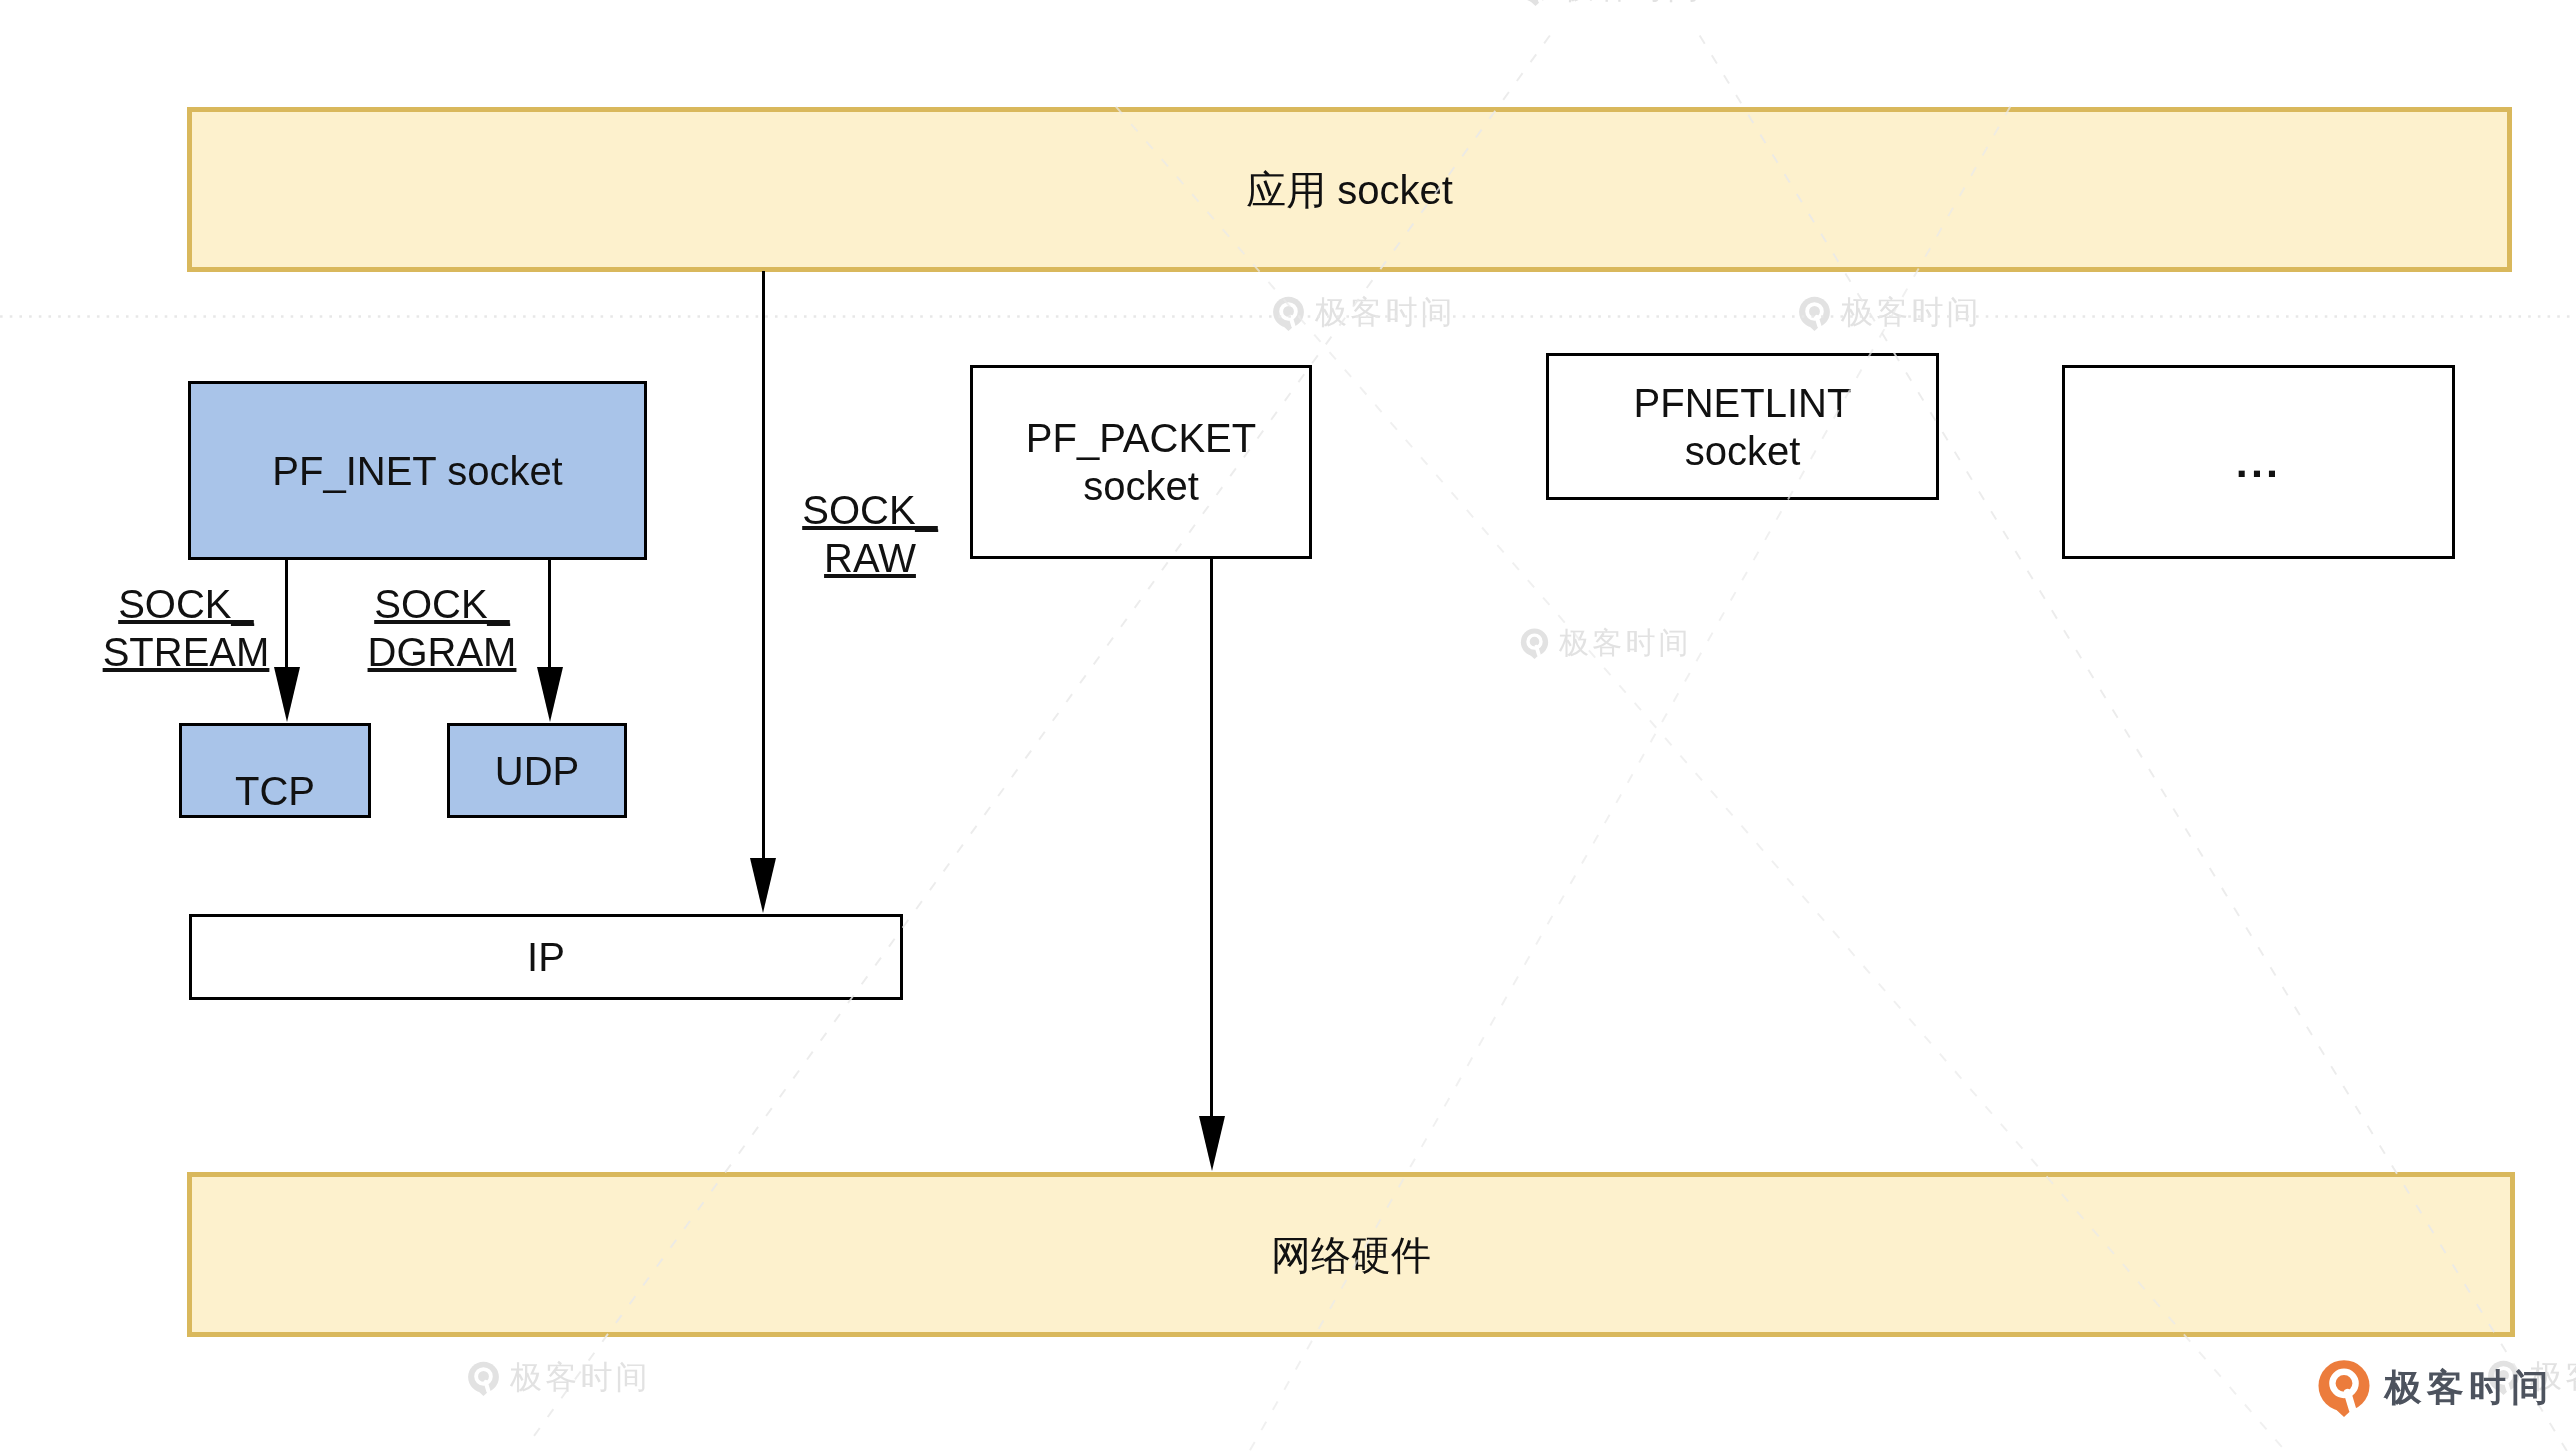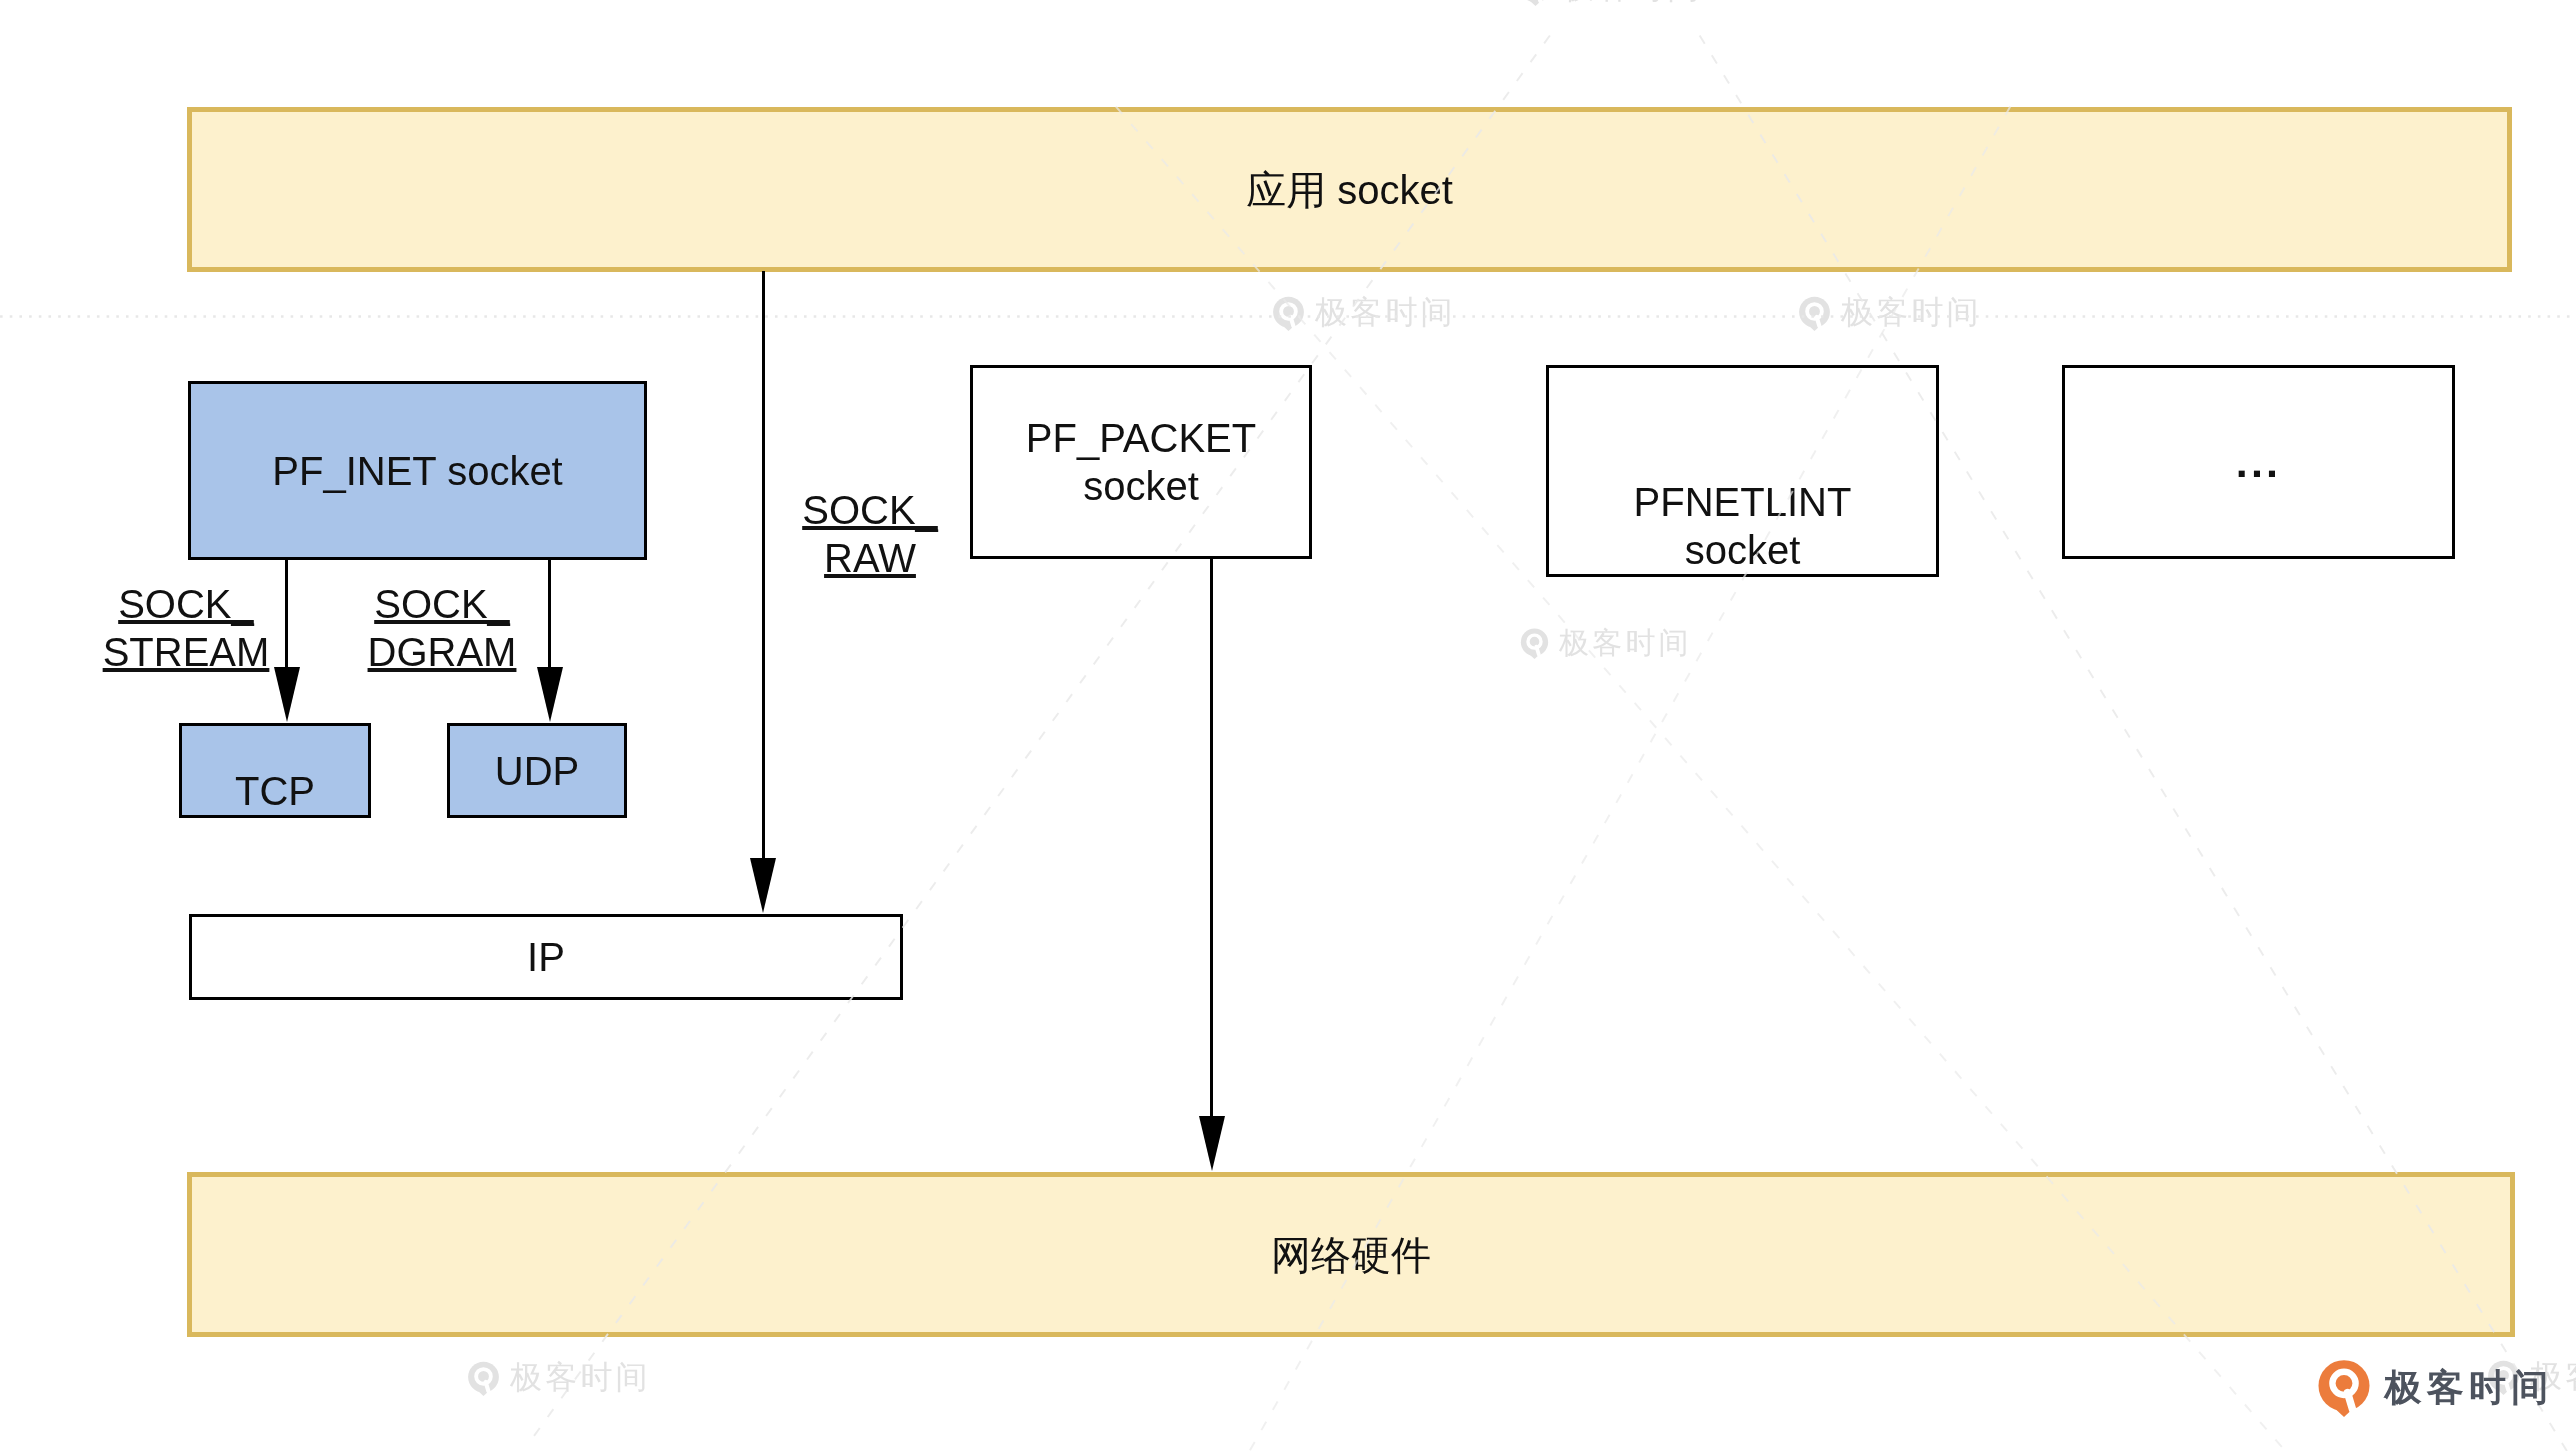--- a/index.html
+++ b/index.html
@@ -137,21 +137,21 @@
 
   <div class="box white" style="left:189px;top:914px;width:714px;height:86px;">
     <span>IP</span>
   </div>
 
   <div class="box white" style="left:970px;top:365px;width:342px;height:194px;">
     <span>PF_PACKET</span>
     <span>socket</span>
   </div>
 
-  <div class="box white" style="left:1546px;top:365px;width:393px;height:212px;justify-content:flex-end;">
+  <div class="box white" style="left:1546px;top:353px;width:393px;height:147px;">
     <span>PFNETLINT</span>
     <span>socket</span>
   </div>
 
   <div class="box white" style="left:2062px;top:365px;width:393px;height:194px;">
     <span class="dots3">...</span>
   </div>
 
   <div class="vline" style="left:762px;top:271px;height:591px;"></div>
   <div class="ahead" style="left:750px;top:858px;"></div>

